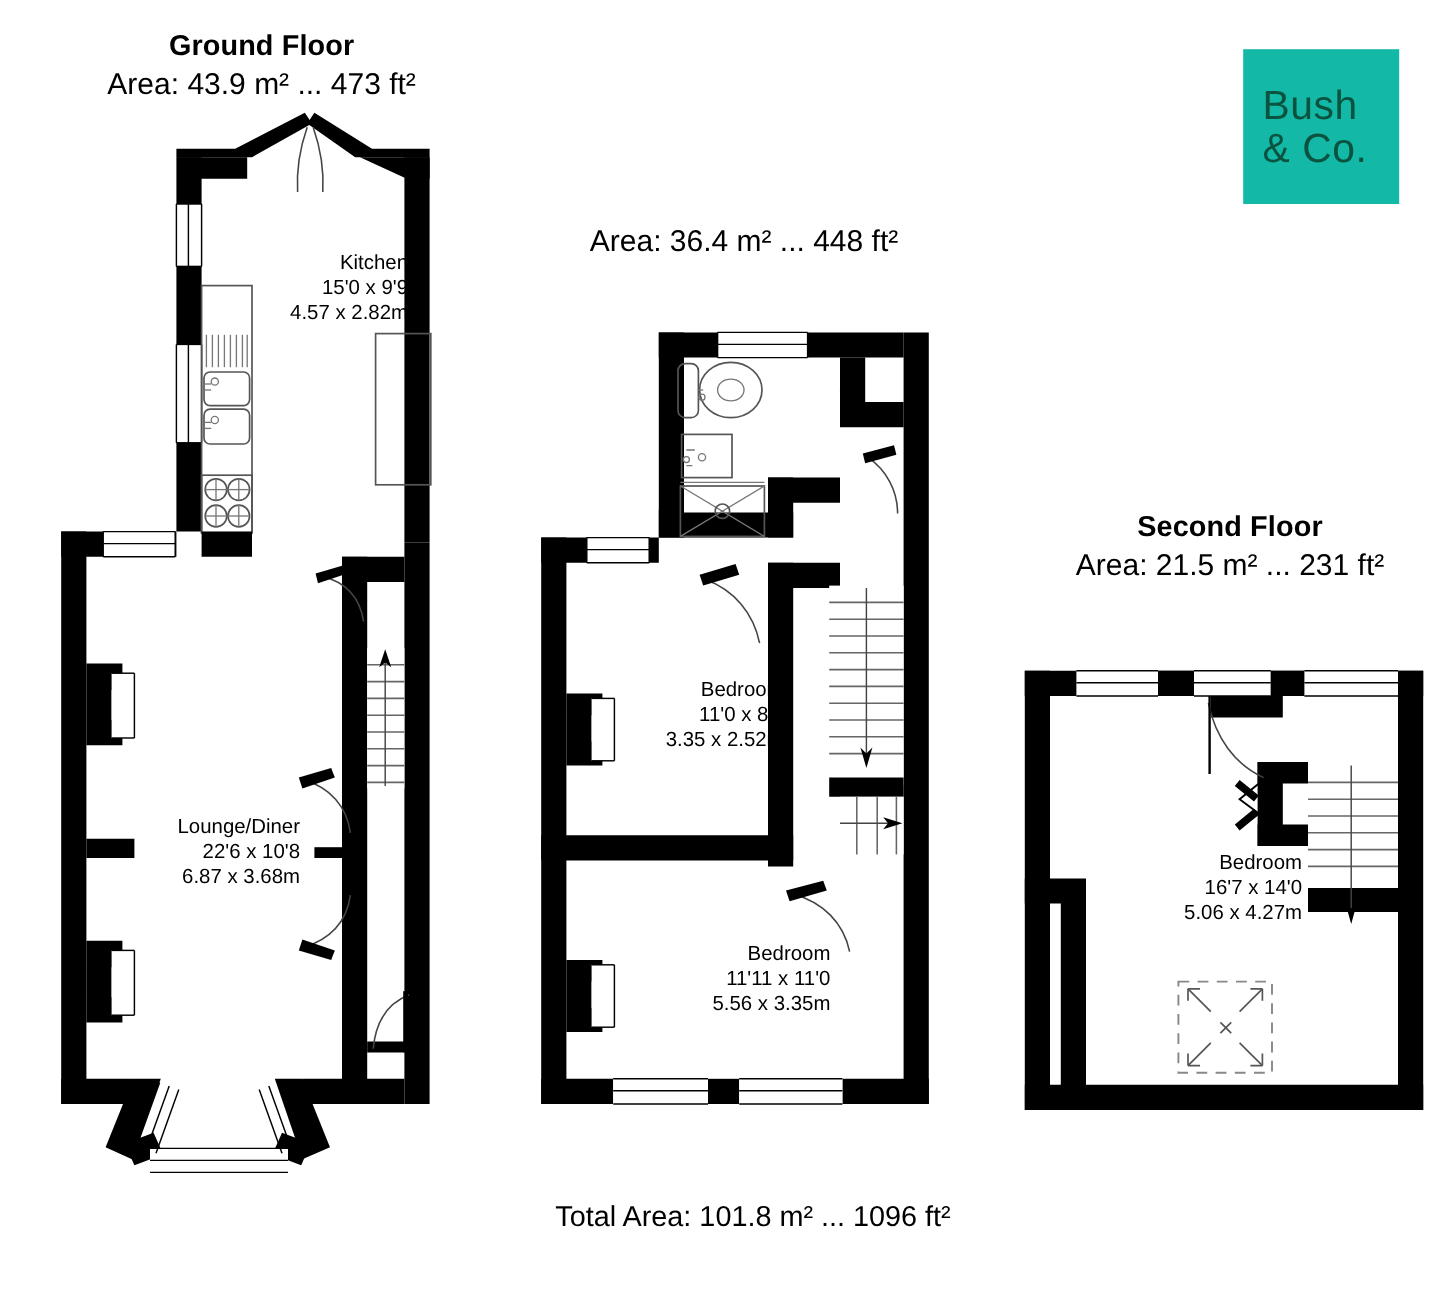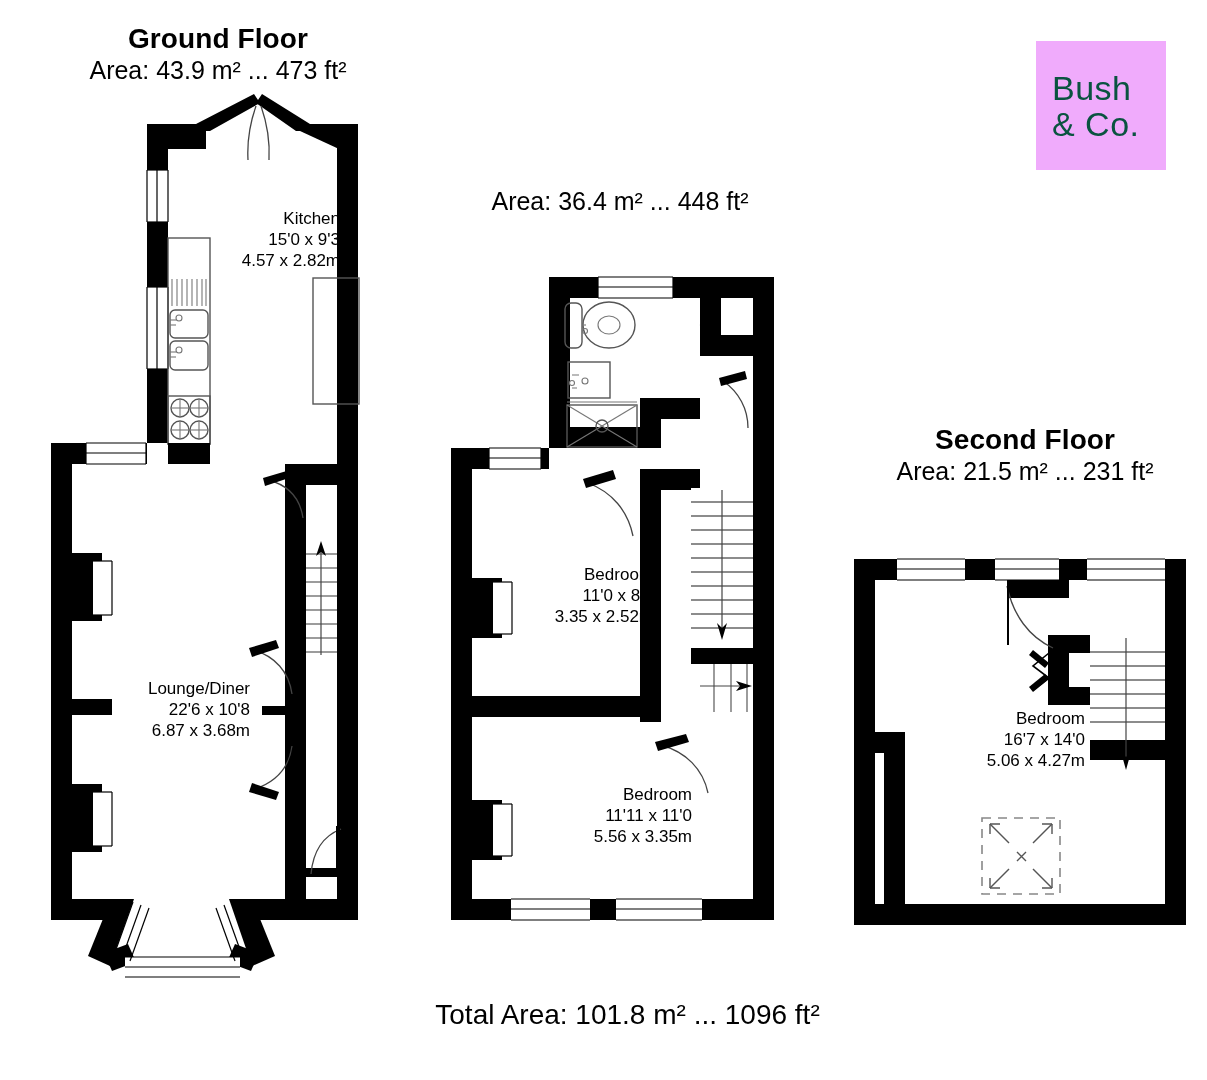--- a/index.html
+++ b/index.html
@@ -7,33 +7,33 @@
   body{
     width:1207px;height:1080px;position:relative;overflow:hidden;
     font-family:"Liberation Sans","DejaVu Sans",sans-serif;
     color:#000000;
   }
   .stage{position:absolute;inset:0;}
 
   
   .floor-head{position:absolute;text-align:center;white-space:nowrap;}
   .floor-head .ttl{
-    font-size:28px;font-weight:bold;letter-spacing:0.1px;line-height:30px;
+    font-size:24px;font-weight:bold;letter-spacing:0.1px;line-height:30px;
   }
   .floor-head .area{
     font-size:25px;font-weight:normal;line-height:32px;text-align:center;
   }
   .room-label{
     position:absolute;text-align:right;white-space:nowrap;
     font-size:17px;line-height:21px;
   }
   .footer{
     position:absolute;left:0;width:1207px;text-align:center;
   }
-  .footer .total{font-size:28px;line-height:30px;padding-left:48px;}
+  .footer .total{font-size:24px;line-height:30px;padding-left:48px;}
   .footer .disc{font-size:22px;line-height:30px;}
 
   
   .logo{
     position:absolute;display:flex;flex-direction:column;
     justify-content:center;box-sizing:border-box;
   }
   .logo span{
     font-size:34px;line-height:36px;font-weight:normal;
     letter-spacing:0.5px;
@@ -51,21 +51,21 @@
   .stairline{fill:none;stroke:#444444;stroke-width:1.2;}
   .arrow{fill:#000000;}
   .dash{fill:none;stroke:#888888;stroke-width:1.6;stroke-dasharray:9 7;}
   .whitefill{fill:#ffffff;}
 </style>
 </head>
 <body>
 
 <div class="stage">
 
-  <div class="logo" style="left:1036px;top:41px;width:130px;height:129px;background:#f0abfc;color:#0a5340;padding-left:16px;">
+  <div class="logo" style="left:1036px;top:41px;width:130px;height:129px;background:#14b8a6;color:#0a5340;padding-left:16px;">
     <span>Bush</span>
     <span>&amp; Co.</span>
   </div>
 
   <div class="floor-head" style="left:28px;top:24px;width:380px;">
     <div class="ttl">Ground Floor</div>
     <div class="area">Area: 43.9 m² ... 473 ft²</div>
   </div>
 
   <div class="floor-head" style="left:425px;top:185px;width:390px;">
@@ -425,21 +425,21 @@
           <path d="M1052,888 L1052,878 M1052,888 L1042,888"></path>
         </g>
         <path class="fix" stroke="#888888" d="M1017,852 L1026,861 M1026,852 L1017,861"></path>
       </g>
 
     </g>
   </svg>
 
   <div class="room-label" style="left:205px;top:208px;width:135px;">
     <div>Kitchen</div>
-    <div>15'0 x 9'3</div>
+    <div>15'0 x 9'9</div>
     <div>4.57 x 2.82m</div>
   </div>
 
   <div class="room-label" style="left:100px;top:678px;width:150px;">
     <div>Lounge/Diner</div>
     <div>22'6 x 10'8</div>
     <div>6.87 x 3.68m</div>
   </div>
 
   <div class="room-label" style="left:505px;top:564px;width:148px;">

